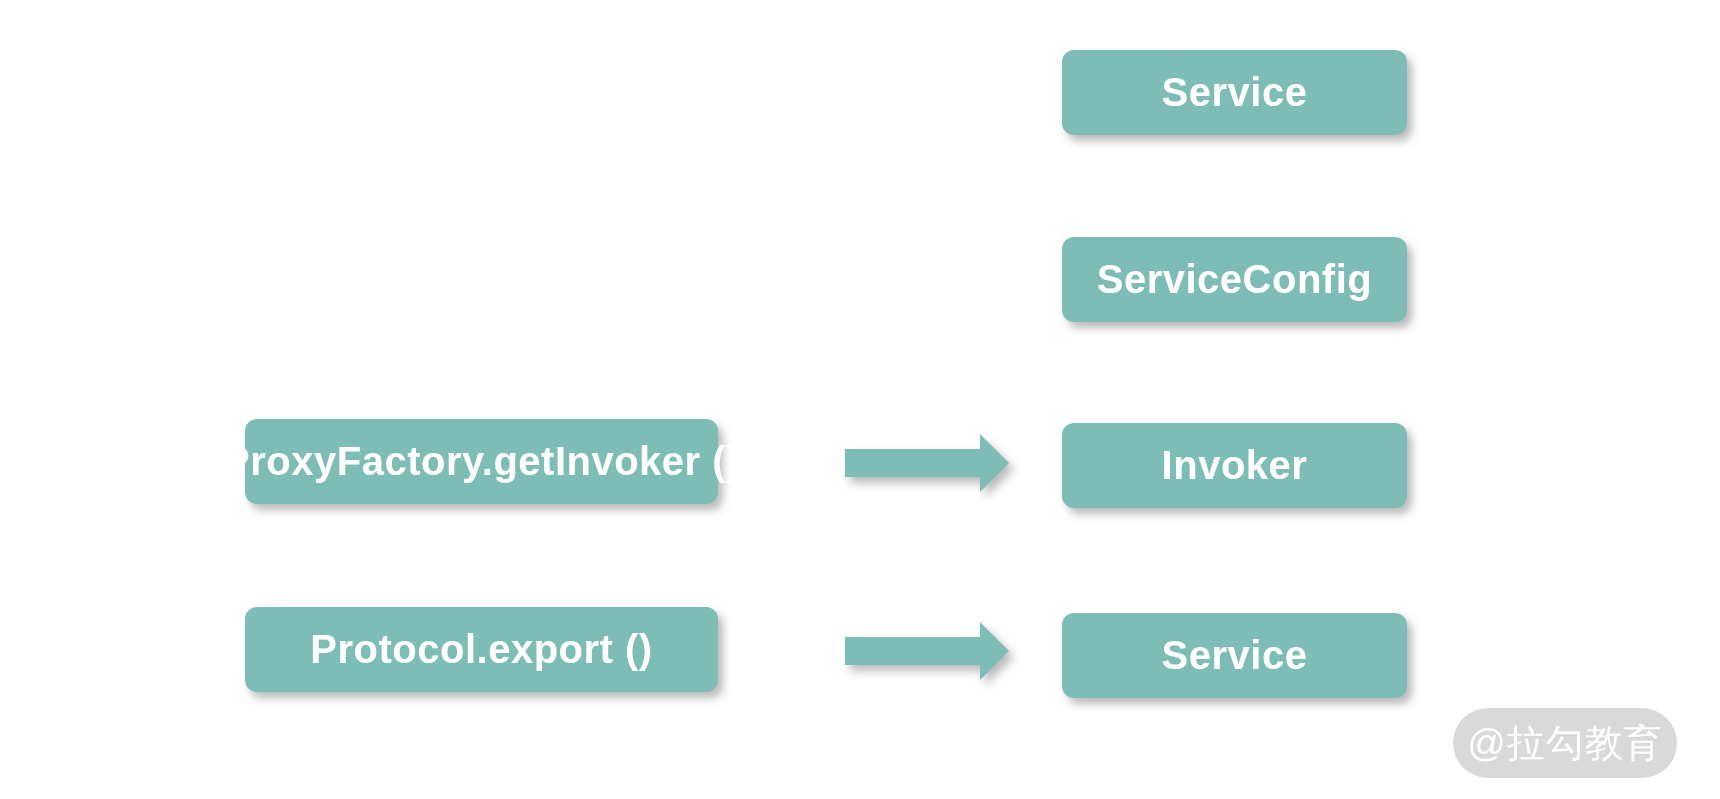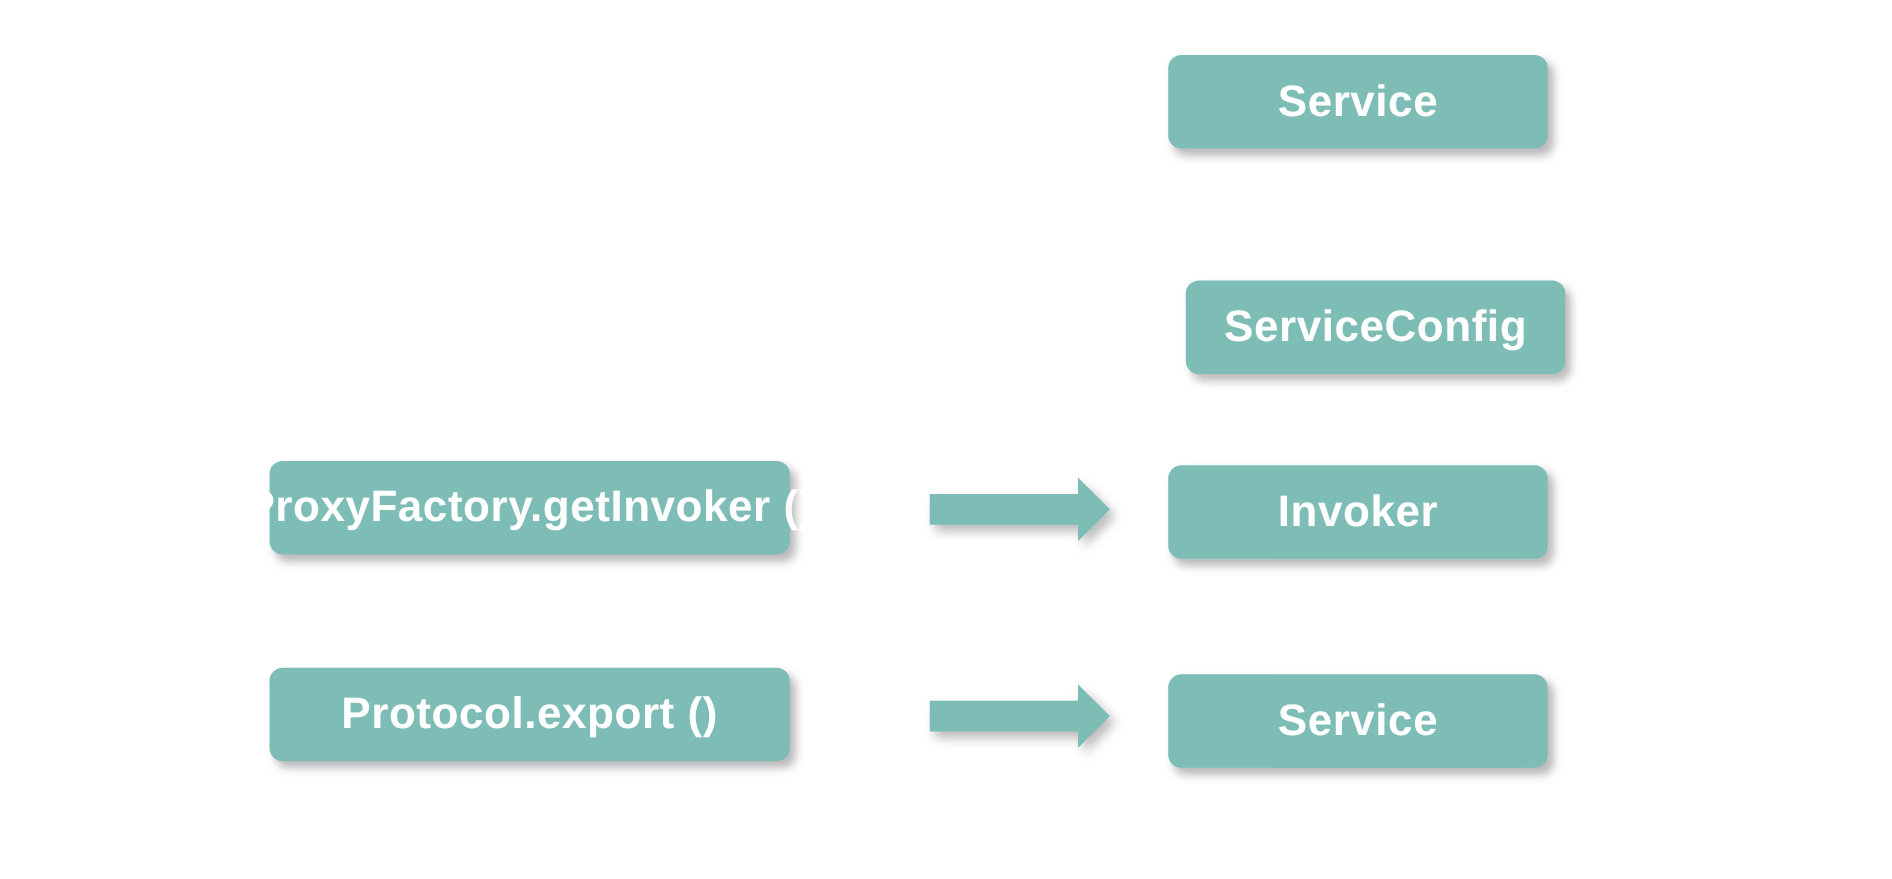--- a/index.html
+++ b/index.html
@@ -25,21 +25,21 @@
     justify-content: center;
     font-size: 40px;
     font-weight: 600;
     letter-spacing: 0.5px;
     box-shadow: 5px 6px 8px rgba(130, 130, 130, 0.55);
     white-space: nowrap;
   }
   
   .node.col-right { left: 1062px; width: 345px; height: 85px; }
   .node.row-service        { top: 50px;  }
-  .node.row-serviceconfig  { top: 255px; margin-left: 16px; }
+  .node.row-serviceconfig  { top: 237px; }
   .node.row-invoker        { top: 423px; }
   .node.row-exporter       { top: 613px; }
   
   .node.col-left { left: 245px; width: 473px; height: 85px; }
   .node.row-getinvoker { top: 419px; }
   .node.row-export     { top: 607px; }
 
   .arrow {
     position: absolute;
     width: 165px;
@@ -85,14 +85,15 @@
   <div class="node col-left row-export">Protocol.export ()</div>
 
   <div class="node col-right row-invoker">Invoker</div>
 
   <svg class="arrow a2" viewBox="0 0 165 60" aria-hidden="true">
     <polygon points="0,16 135,16 135,1 164,30 135,59 135,44 0,44"></polygon>
   </svg>
 
   <div class="node col-right row-exporter">Service</div>
 
+  <div class="watermark">@拉勾教育</div>
 
 </div>
 
 </body></html>

